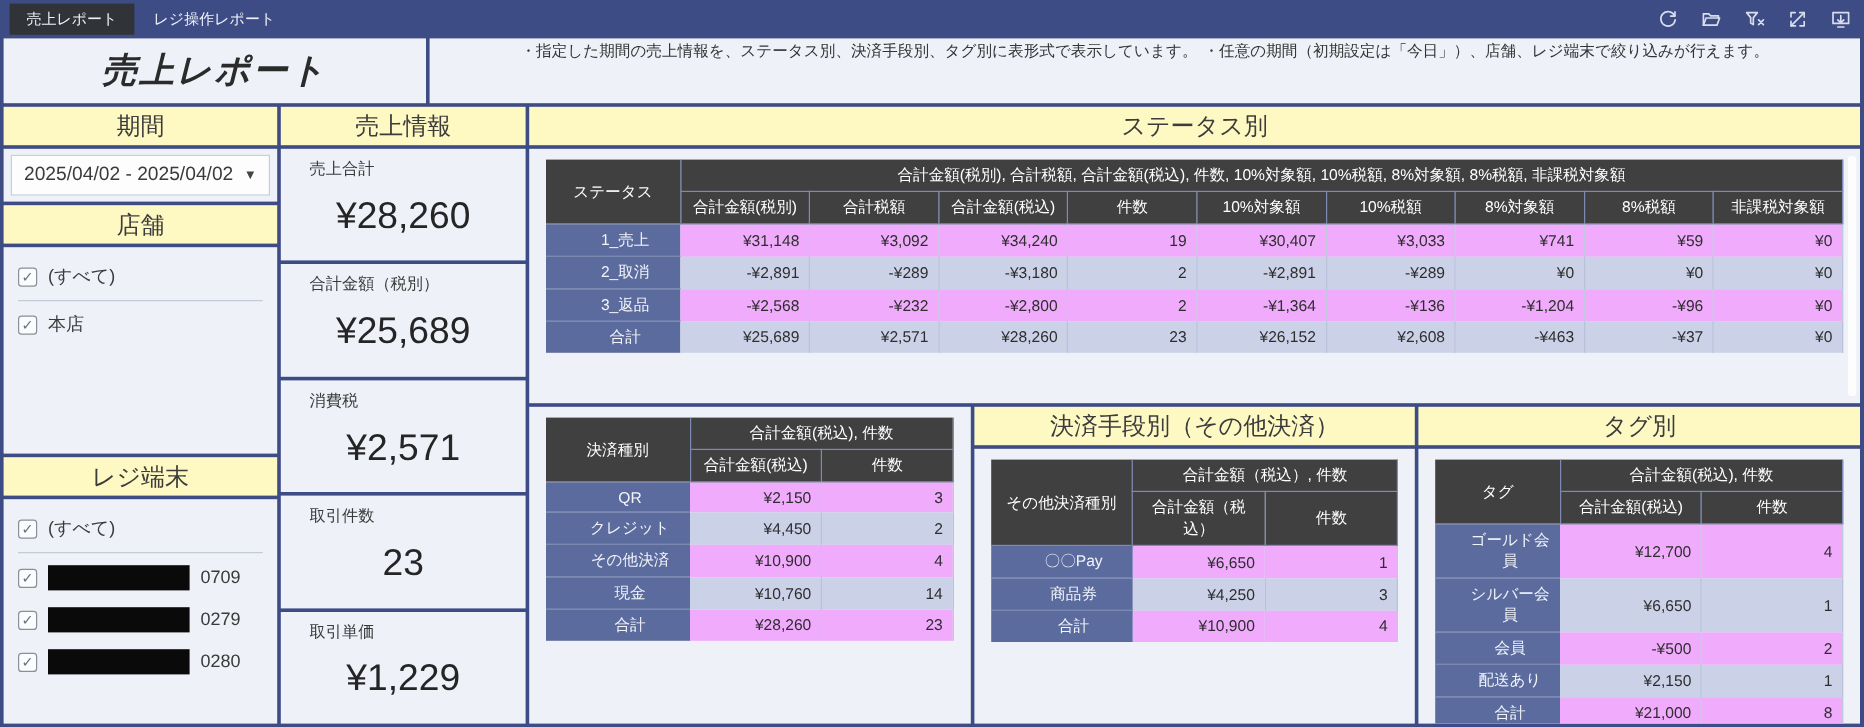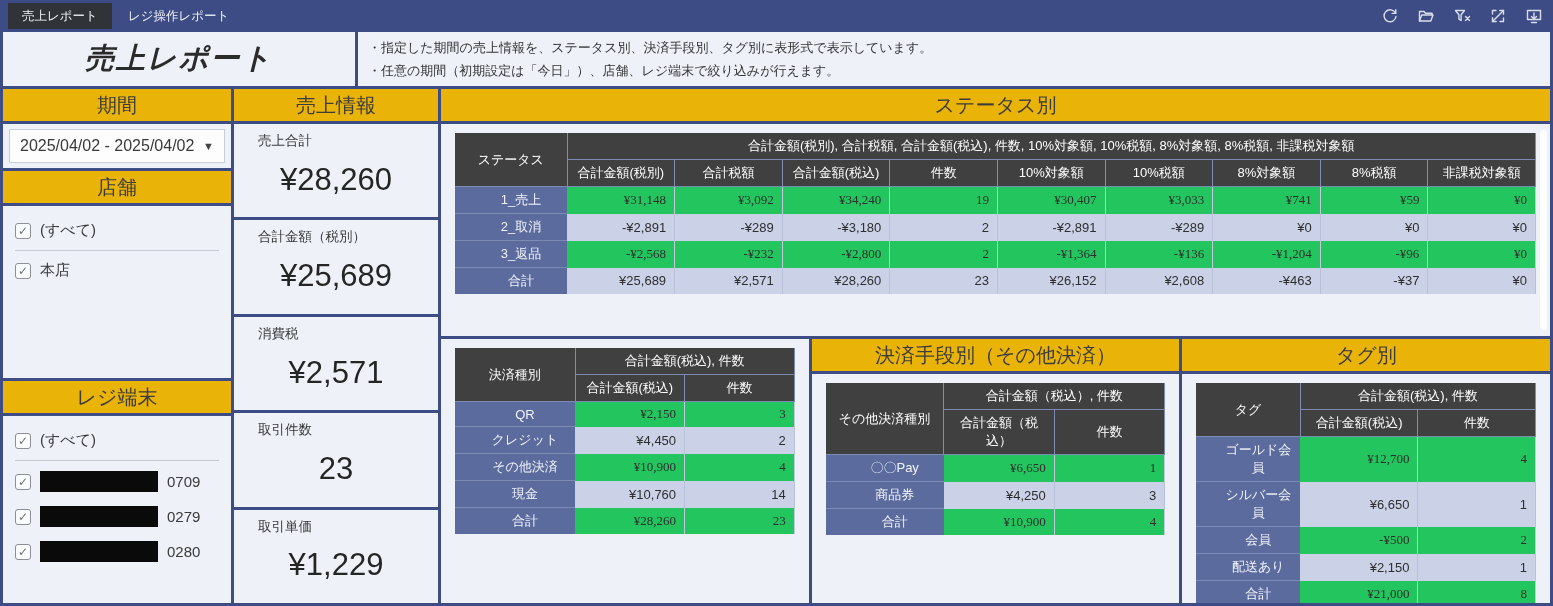--- a/index.html
+++ b/index.html
@@ -17,31 +17,31 @@
   .tab { display:flex; align-items:center; padding:0 14px; color:#f0f2f8; font-size:12.5px; cursor:pointer; }
   .tab.active { background:#303338; }
   .topbar-icons { display:flex; align-items:center; gap:18px; }
   .tb-icon { width:18px; height:18px; cursor:pointer; display:block; }
   .tb-icon svg { width:18px; height:18px; stroke:#d9deec; fill:none; stroke-width:1.4; stroke-linecap:round; stroke-linejoin:round; }
 
   
   .header-row { flex:0 0 54px; display:flex; gap:3px; padding:0 3px; }
   .title-panel { width:352px; background:#EEF1F8; display:flex; align-items:center; justify-content:center; }
   .report-title { font-size:29px; font-weight:bold; font-style:italic; color:#2b2b2b; letter-spacing:2px; }
-  .desc-panel { flex:1; background:#EEF1F8; display:flex; flex-direction:column; justify-content:center; padding:2px 10px; gap:5px; }
+  .desc-panel { flex:1; background:#EEF1F8; display:flex; justify-content:center; padding:2px 10px; gap:5px; }
   .desc-line { font-size:13px; color:#333; }
 
   
   .main { flex:1; display:flex; gap:3px; padding:3px; min-height:0; }
   .col-left { flex:0 0 228px; display:flex; flex-direction:column; gap:3px; min-height:0; }
   .col-kpi  { flex:0 0 204px; display:flex; flex-direction:column; gap:3px; min-height:0; }
   .col-right{ flex:1; display:flex; flex-direction:column; gap:3px; min-width:0; min-height:0; }
 
   .section-header {
-    flex:0 0 32px; height:32px; background:#eab308;
+    flex:0 0 32px; height:32px; background:#fef9c3;
     display:flex; align-items:center; justify-content:center;
     font-size:20px; color:#3c3c3c;
   }
   .panel { background:#EEF1F8; }
 
   
   .date-panel { flex:0 0 44px; display:flex; align-items:center; padding:5px 6px; }
   .date-dropdown {
     flex:1; height:34px; background:#fdfdfe; border:1px solid #c8cdda;
     display:flex; align-items:center; justify-content:space-between;
@@ -79,21 +79,21 @@
     background:#404040; color:#fff; text-align:center;
     border-right:1px solid #7d8ab3; border-bottom:1px solid #7d8ab3;
   }
   table.rpt thead th.corner { border-bottom:none; }
   table.rpt td.rowlabel {
     background:#5B6B9E; color:#f2f4fa; text-align:center;
     border-top:1px solid #7d8ab3;
     padding-left:28px;
   }
   table.rpt td.val { text-align:right; color:#2e2e2e; border-right:1px solid #c2c9de; }
-  table.rpt tr.odd  td.val { background:#22c55e;font-family:Liberation Serif, serif; }
+  table.rpt tr.odd  td.val { background:#f0abfc; }
   table.rpt tr.even td.val { background:#CBD2E8; }
   table.rpt tr.even td.val { border-right:1px solid #b9c1da; }
 </style>
 </head>
 <body>
 
 <div class="app">
 
   <div class="topbar">
     <div class="tabs">

